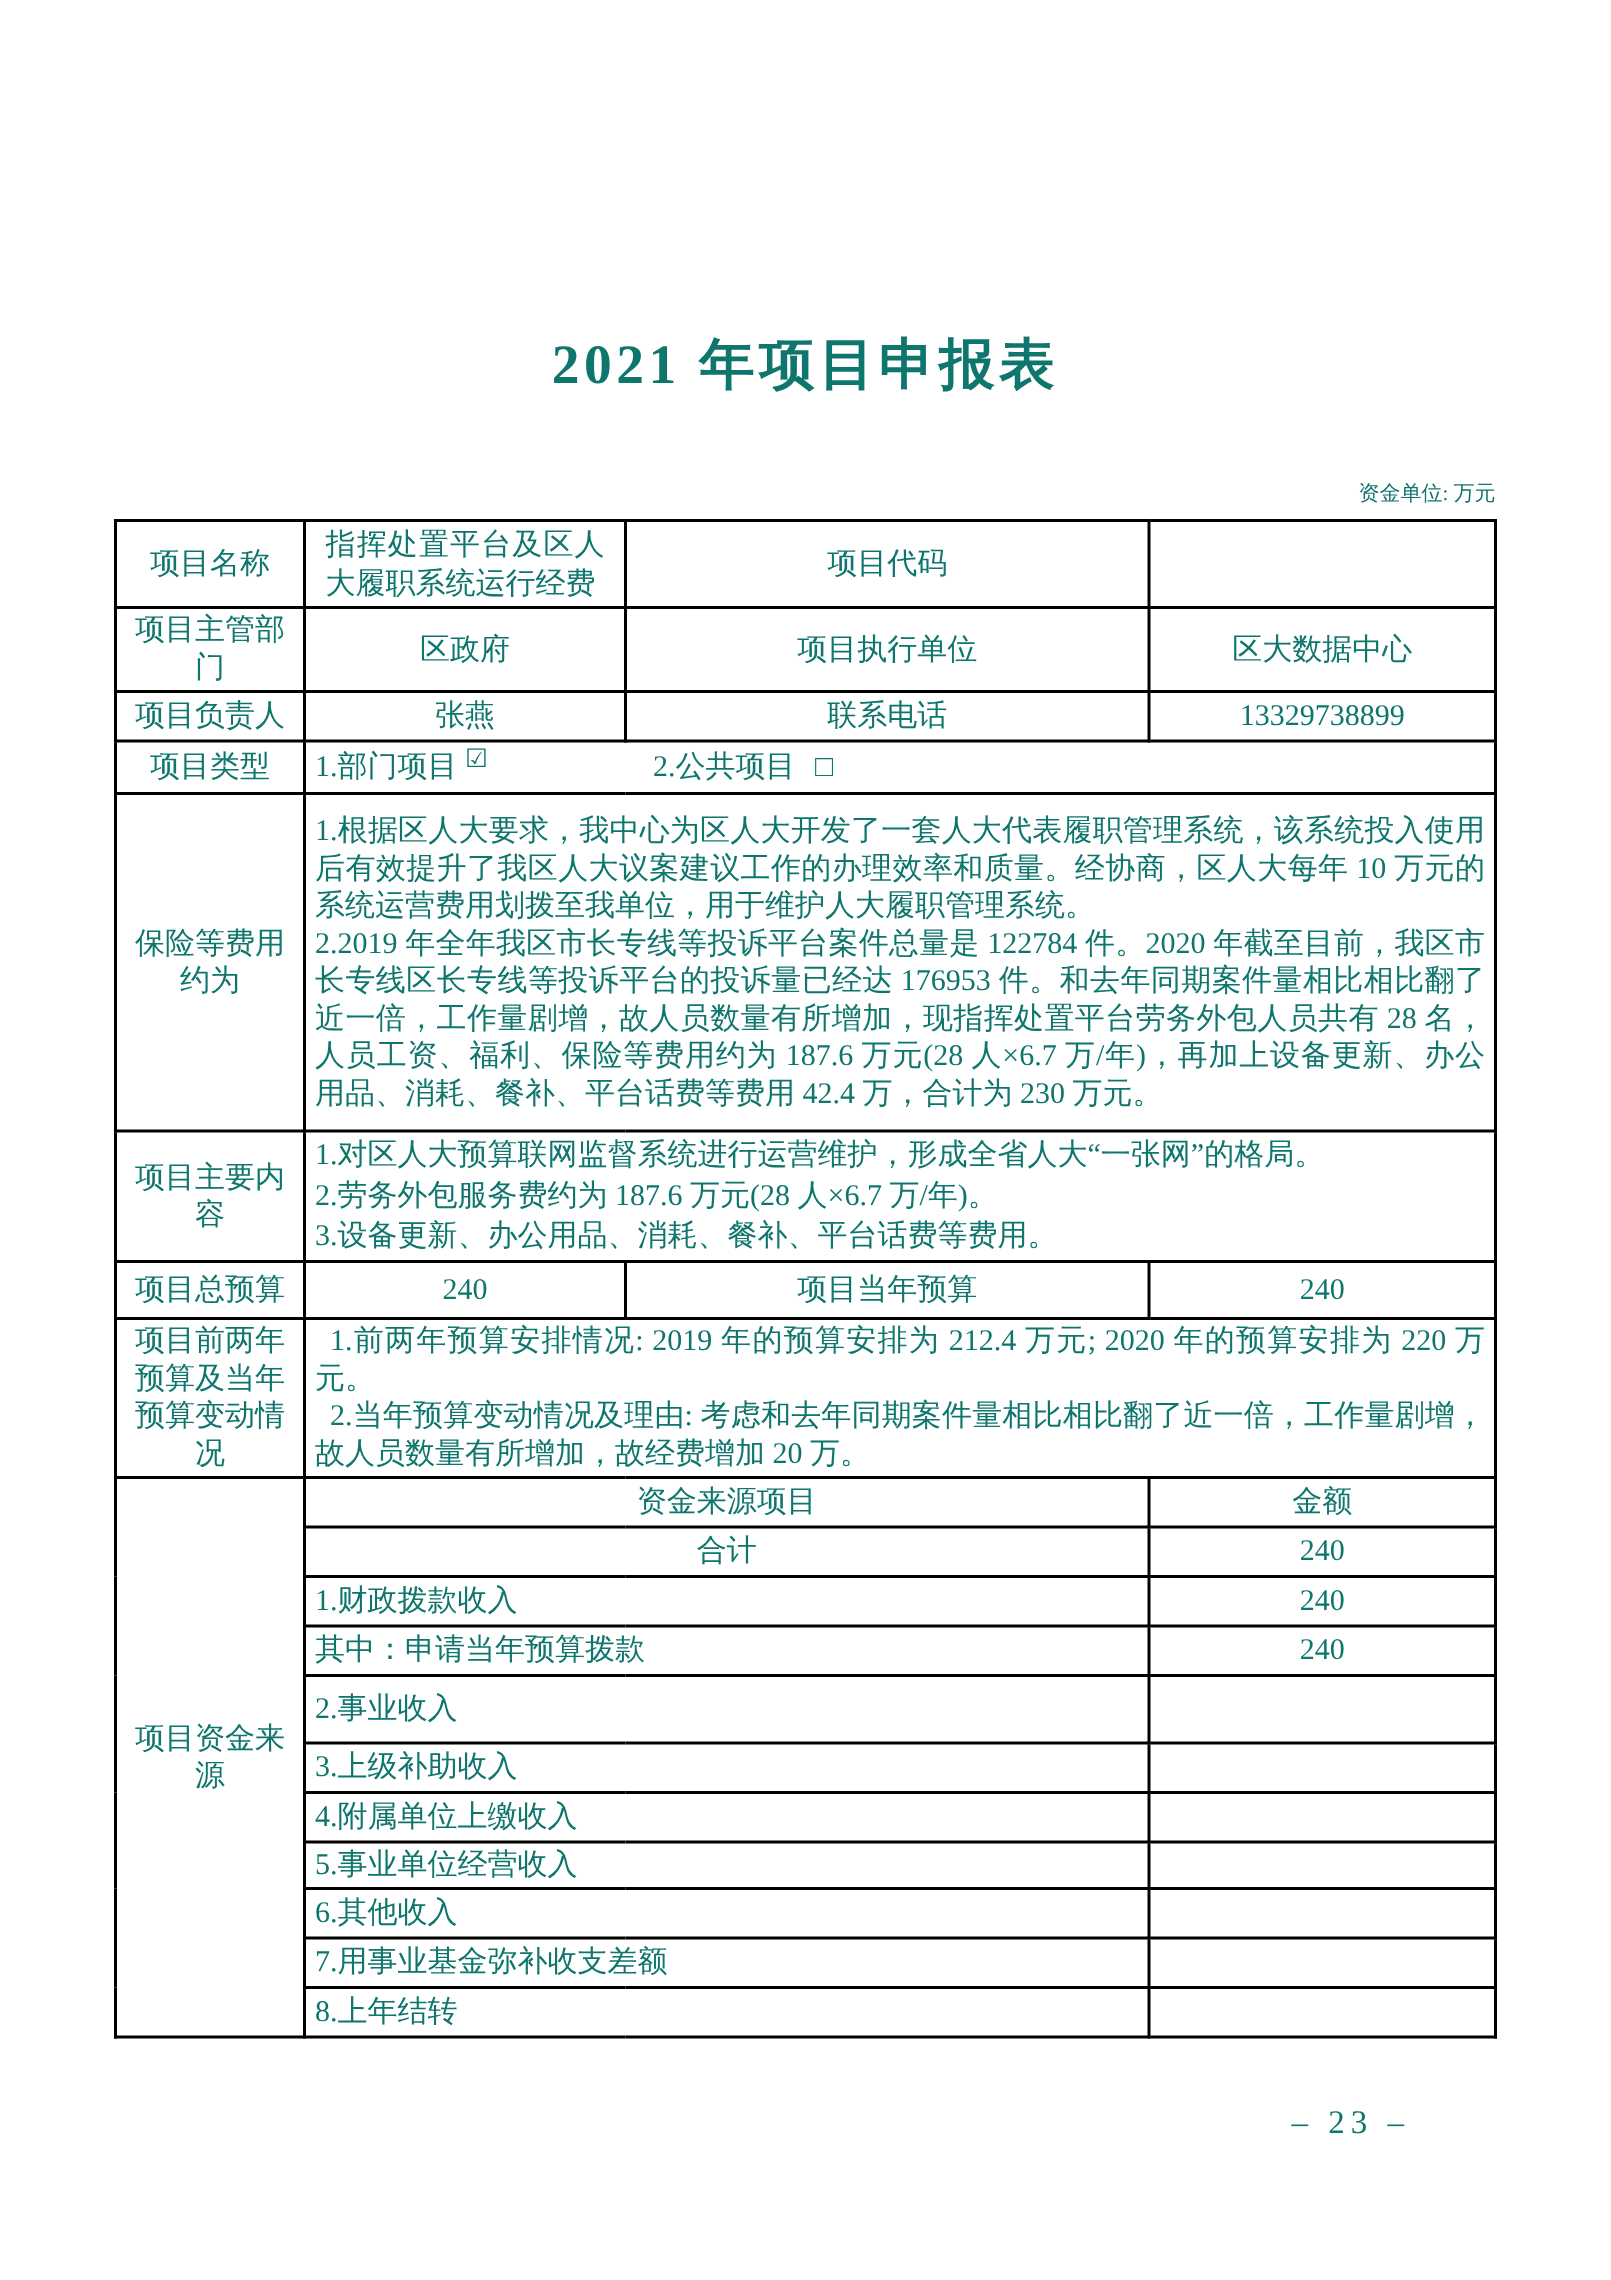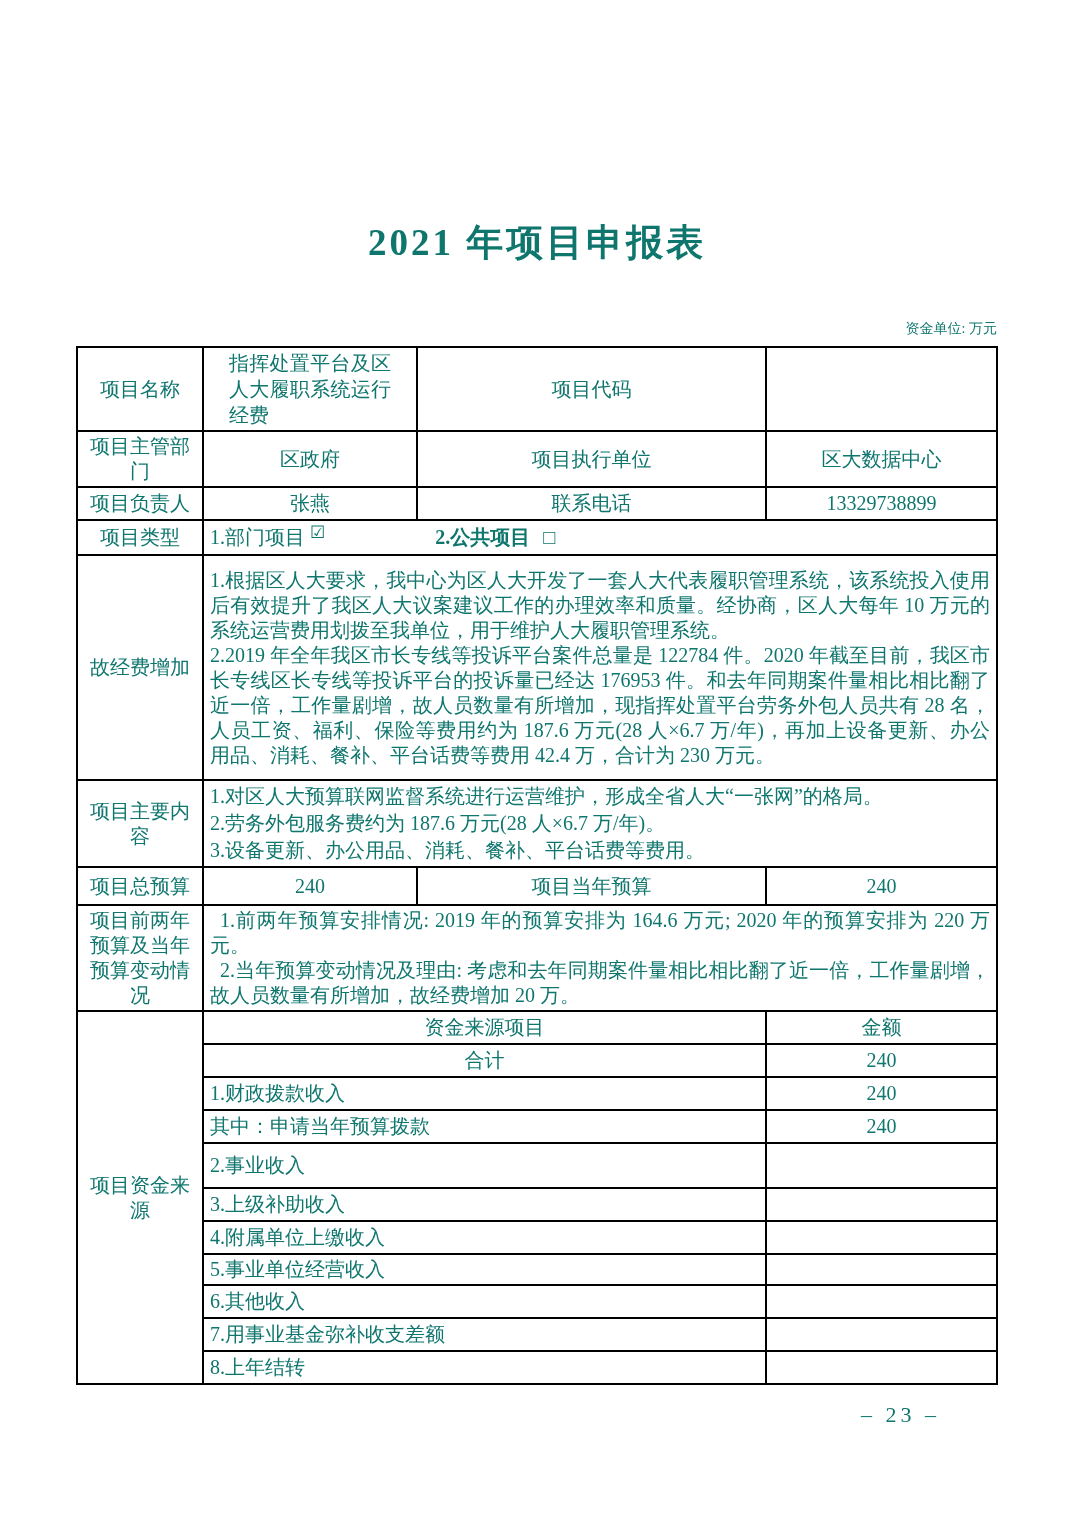--- a/index.html
+++ b/index.html
@@ -46,21 +46,21 @@
   td.txt { text-align: justify; padding: 4px 9px; }
   .para { text-align: justify; line-height: 25px; }
   .para-lh27 { line-height: 27px; }
   .indent10 { text-indent: 10px; }
   .chk-box {
     font-size: 17px;
     position: relative;
     top: -6px;
   }
   .empty-box { font-size: 20px; margin-left: 8px; }
-  .opt2 { margin-left: 105px; font-weight: bold; }
+  .opt2 { margin-left: 105px; }
   .type-cell { padding-left: 12px; }
   td.src { padding-left: 8px; }
   td.src-indent { padding-left: 32px; }
   .page-number {
     position: absolute;
     top: 1402px;
     right: 134px;
     font-size: 22px;
     letter-spacing: 4px;
   }
@@ -78,21 +78,21 @@
     <colgroup>
       <col style="width:126px">
       <col style="width:214px">
       <col style="width:349px">
       <col style="width:231px">
     </colgroup>
 
     <tbody>
         <tr style="height:57px">
       <td class="lbl">项目名称</td>
-      <td class="txt" style="padding:2px 25px; line-height:26px;">指挥处置平台及区人大履职系统运行经费</td>
+      <td class="txt" style="padding:2px 13px; line-height:26px;">指挥处置平台及区人大履职系统运行经费</td>
       <td class="ctr">项目代码</td>
       <td class="ctr"></td>
     </tr>
 
     <tr style="height:56px">
       <td class="lbl">项目主管部门</td>
       <td class="ctr">区政府</td>
       <td class="ctr">项目执行单位</td>
       <td class="ctr">区大数据中心</td>
     </tr>
@@ -108,21 +108,21 @@
       <td class="lbl">项目类型</td>
       <td colspan="3" class="type-cell">
         <span>1.部门项目</span>
         <span class="chk-box">☑</span>
         <span class="opt2">2.公共项目</span>
         <span class="empty-box">□</span>
       </td>
     </tr>
 
     <tr style="height:225px">
-      <td class="lbl">故经费增加</td>
+      <td class="lbl">保险等费用约为</td>
       <td colspan="3" class="txt">
         <div class="para">1.根据区人大要求，我中心为区人大开发了一套人大代表履职管理系统，该系统投入使用后有效提升了我区人大议案建议工作的办理效率和质量。经协商，区人大每年 10 万元的系统运营费用划拨至我单位，用于维护人大履职管理系统。</div>
         <div class="para">2.2019 年全年我区市长专线等投诉平台案件总量是 122784 件。2020 年截至目前，我区市长专线区长专线等投诉平台的投诉量已经达 176953 件。和去年同期案件量相比相比翻了近一倍，工作量剧增，故人员数量有所增加，现指挥处置平台劳务外包人员共有 28 名，人员工资、福利、保险等费用约为 187.6 万元(28 人×6.7 万/年)，再加上设备更新、办公用品、消耗、餐补、平台话费等费用 42.4 万，合计为 230 万元。</div>
       </td>
     </tr>
 
     <tr style="height:86px">
       <td class="lbl">项目主要内容</td>
       <td colspan="3" class="txt">
         <div class="para para-lh27">1.对区人大预算联网监督系统进行运营维护，形成全省人大“一张网”的格局。</div>
@@ -134,21 +134,21 @@
     <tr style="height:38px">
       <td class="lbl">项目总预算</td>
       <td class="ctr">240</td>
       <td class="ctr">项目当年预算</td>
       <td class="ctr">240</td>
     </tr>
 
     <tr style="height:103px">
       <td class="lbl">项目前两年预算及当年预算变动情况</td>
       <td colspan="3" class="txt">
-        <div class="para indent10">1.前两年预算安排情况: 2019 年的预算安排为 164.6 万元; 2020 年的预算安排为 220 万元。</div>
+        <div class="para indent10">1.前两年预算安排情况: 2019 年的预算安排为 212.4 万元; 2020 年的预算安排为 220 万元。</div>
         <div class="para indent10">2.当年预算变动情况及理由: 考虑和去年同期案件量相比相比翻了近一倍，工作量剧增，故人员数量有所增加，故经费增加 20 万。</div>
       </td>
     </tr>
 
     <tr style="height:33px">
       <td class="lbl" rowspan="11">项目资金来源</td>
       <td colspan="2" class="ctr">资金来源项目</td>
       <td class="ctr">金额</td>
     </tr>
     <tr style="height:33px">

